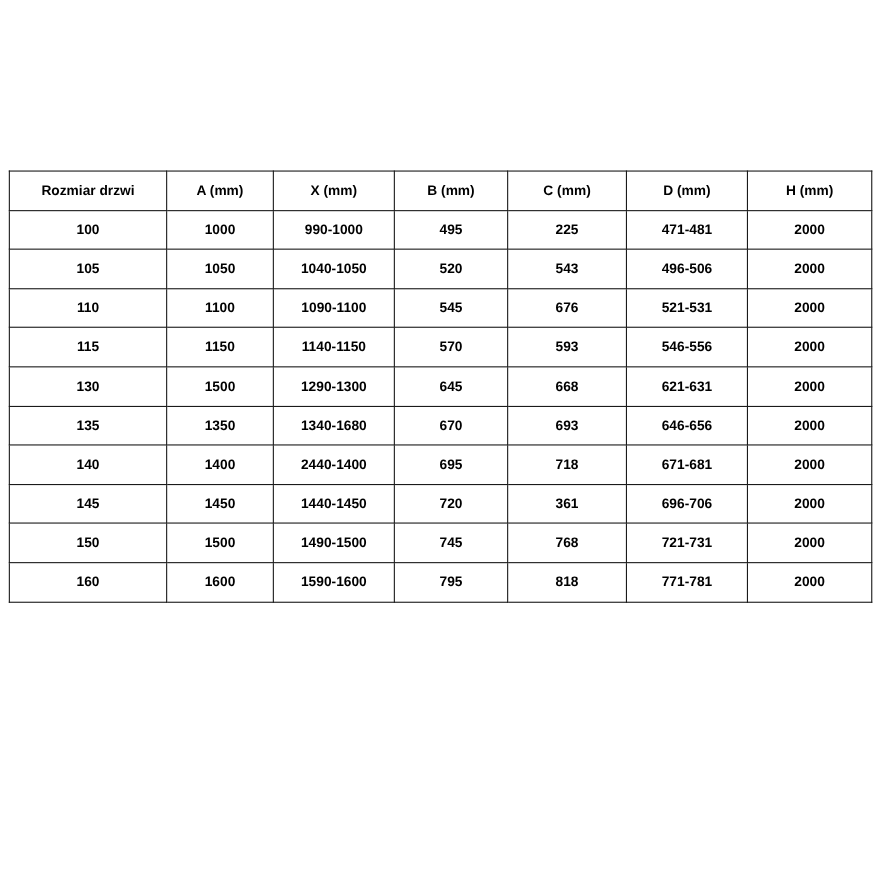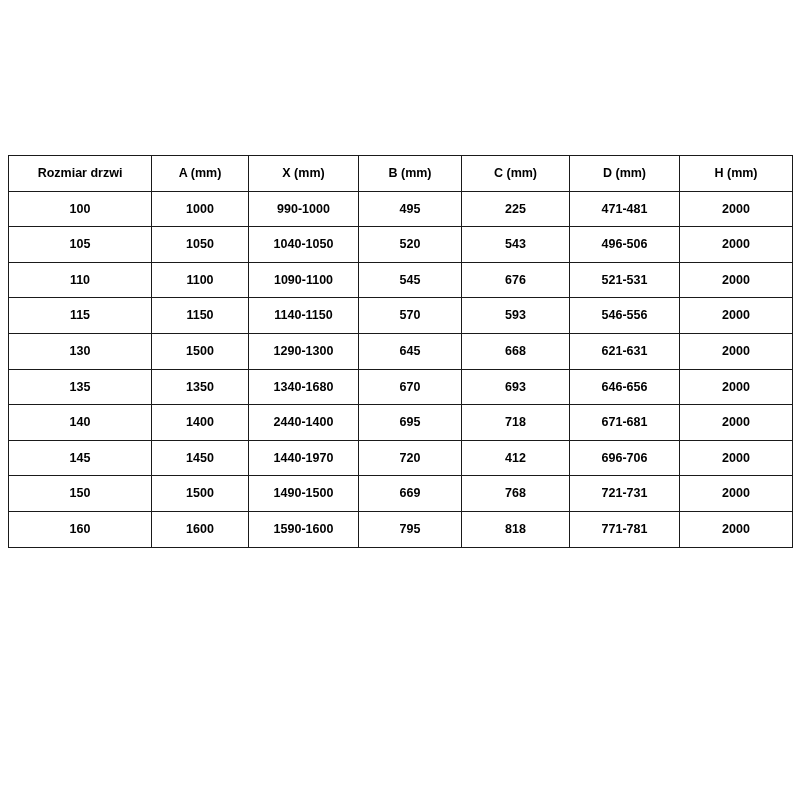--- a/index.html
+++ b/index.html
@@ -143,31 +143,31 @@
           <td>1400</td>
           <td>2440-1400</td>
           <td>695</td>
           <td>718</td>
           <td>671-681</td>
           <td>2000</td>
         </tr>
         <tr>
           <td>145</td>
           <td>1450</td>
-          <td>1440-1970</td>
+          <td>1440-1450</td>
           <td>720</td>
-          <td>412</td>
+          <td>361</td>
           <td>696-706</td>
           <td>2000</td>
         </tr>
         <tr>
           <td>150</td>
           <td>1500</td>
           <td>1490-1500</td>
-          <td>669</td>
+          <td>745</td>
           <td>768</td>
           <td>721-731</td>
           <td>2000</td>
         </tr>
         <tr>
           <td>160</td>
           <td>1600</td>
           <td>1590-1600</td>
           <td>795</td>
           <td>818</td>

